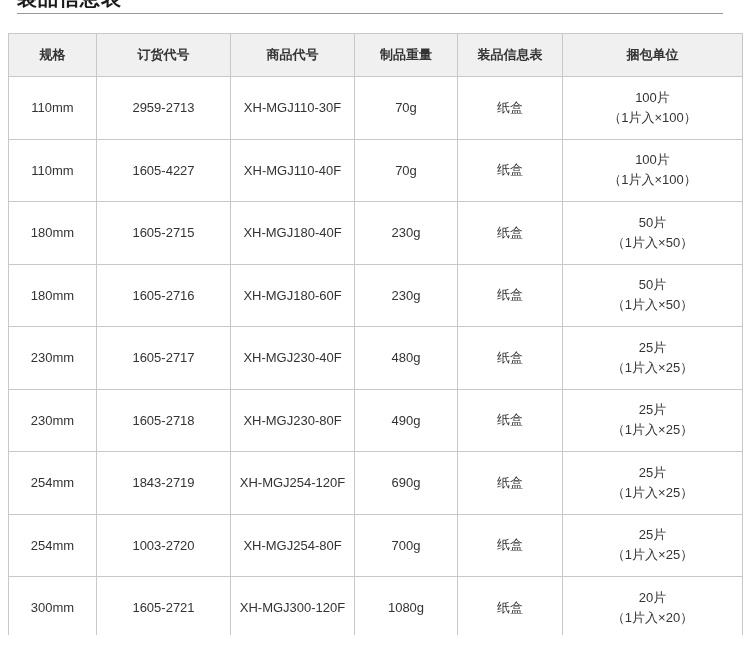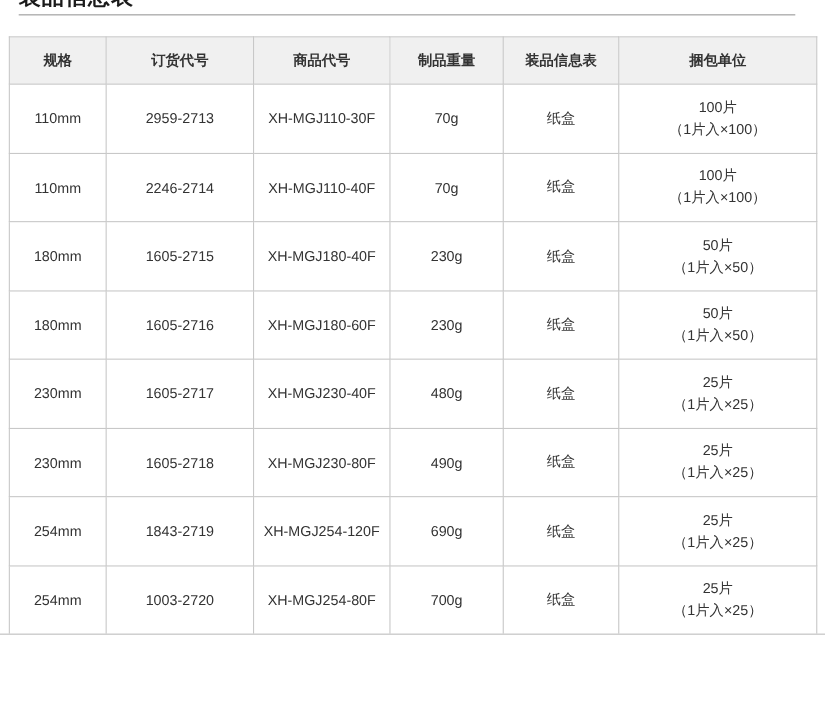--- a/index.html
+++ b/index.html
@@ -107,21 +107,21 @@
         <td>XH-MGJ110-30F</td>
         <td>70g</td>
         <td>纸盒</td>
         <td>
           <div class="bundle-qty">100片</div>
           <div class="bundle-detail">（1片入×100）</div>
         </td>
       </tr>
       <tr class="data-row">
         <td>110mm</td>
-        <td>2246-2714</td>
+        <td>1605-4227</td>
         <td>XH-MGJ110-40F</td>
         <td>70g</td>
         <td>纸盒</td>
         <td>
           <div class="bundle-qty">100片</div>
           <div class="bundle-detail">（1片入×100）</div>
         </td>
       </tr>
       <tr class="data-row">
         <td>180mm</td>
@@ -182,18 +182,29 @@
         <td>254mm</td>
         <td>1003-2720</td>
         <td>XH-MGJ254-80F</td>
         <td>700g</td>
         <td>纸盒</td>
         <td>
           <div class="bundle-qty">25片</div>
           <div class="bundle-detail">（1片入×25）</div>
         </td>
       </tr>
+      <tr class="data-row">
+        <td>300mm</td>
+        <td>1605-2721</td>
+        <td>XH-MGJ300-120F</td>
+        <td>1080g</td>
+        <td>纸盒</td>
+        <td>
+          <div class="bundle-qty">20片</div>
+          <div class="bundle-detail">（1片入×20）</div>
+        </td>
+      </tr>
     </tbody>
   </table>
 
   <div class="bottom-rule"></div>
 
 </div>
 
 </body></html>

